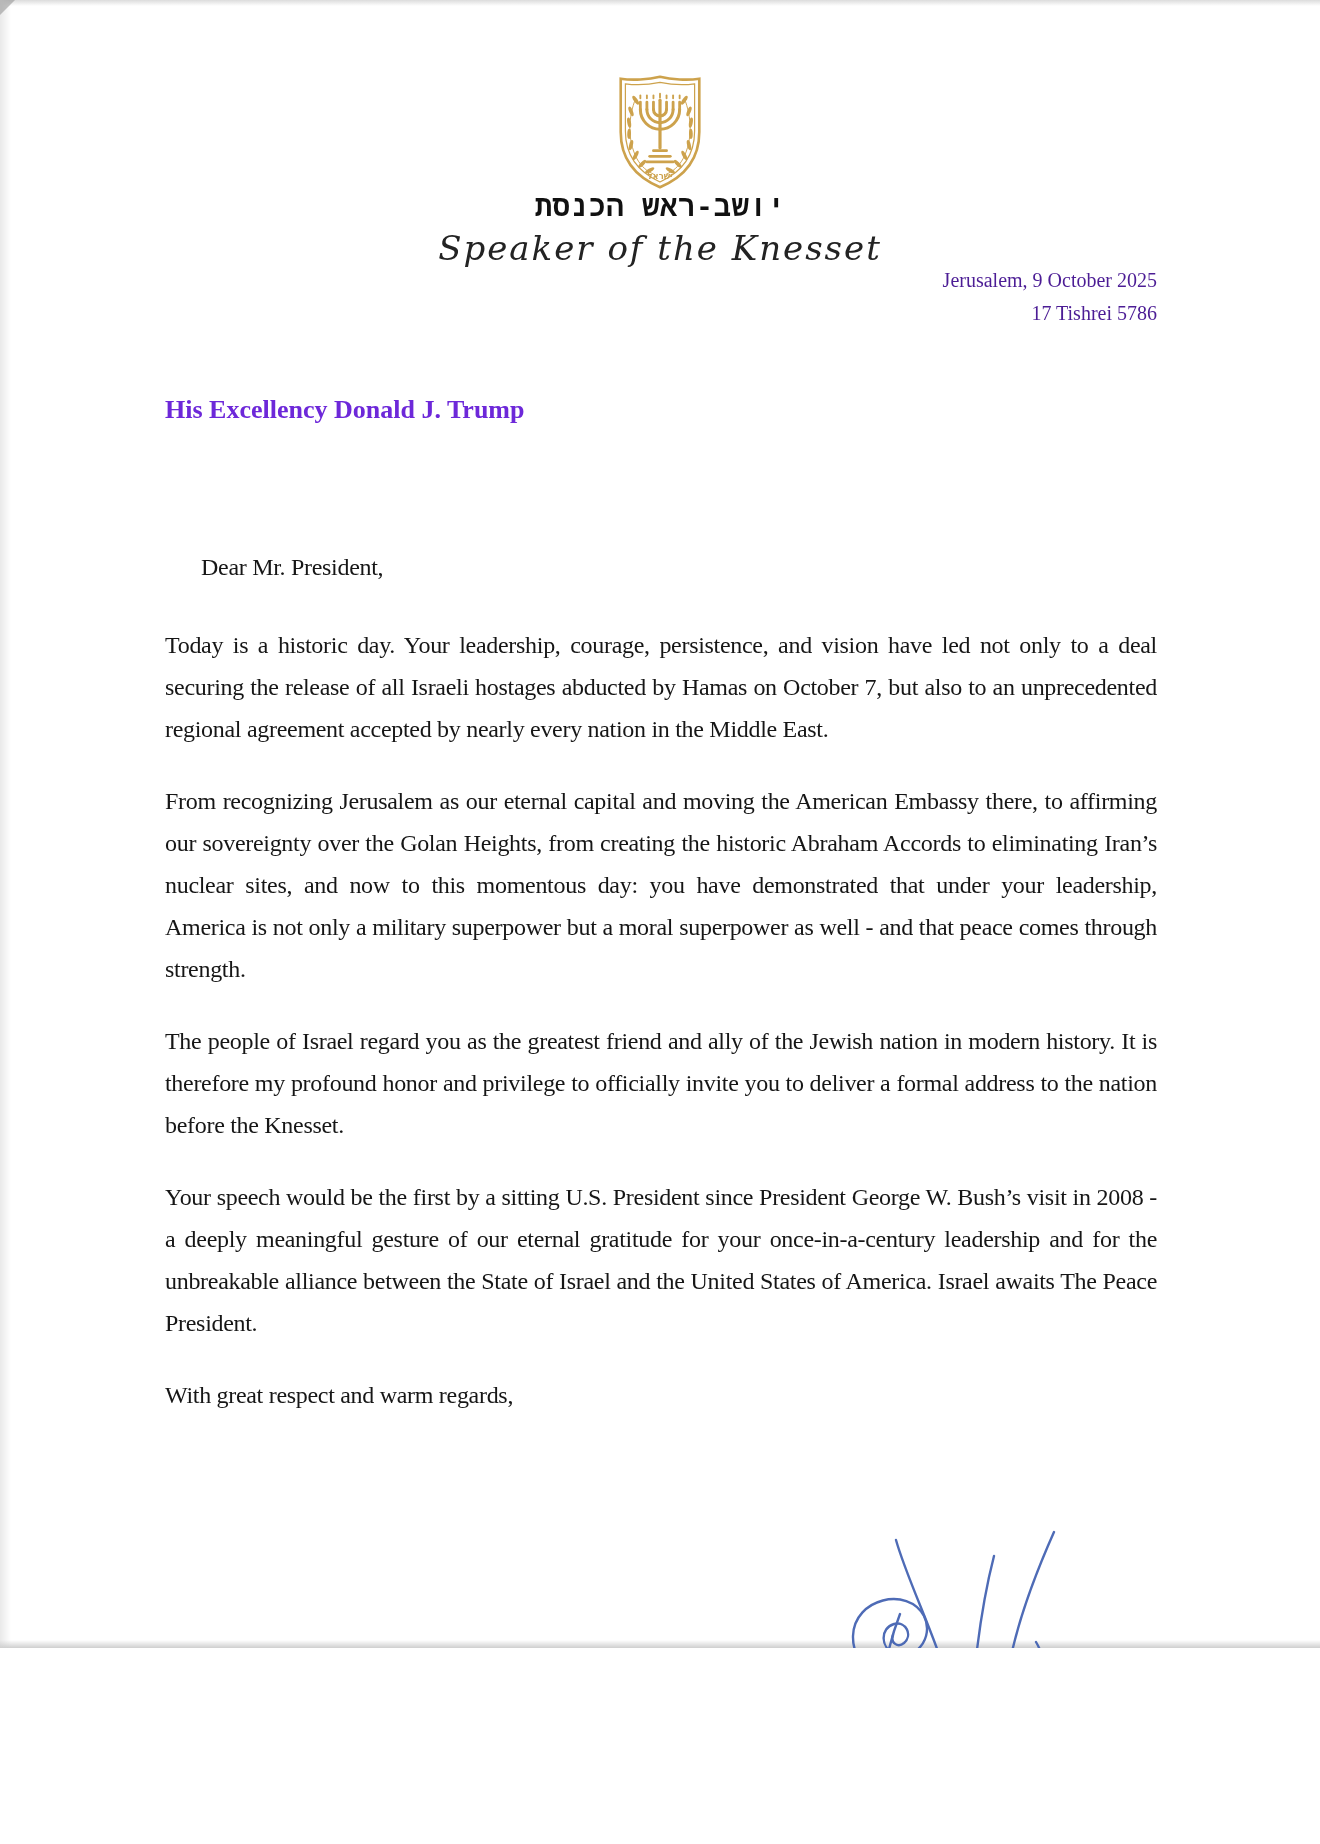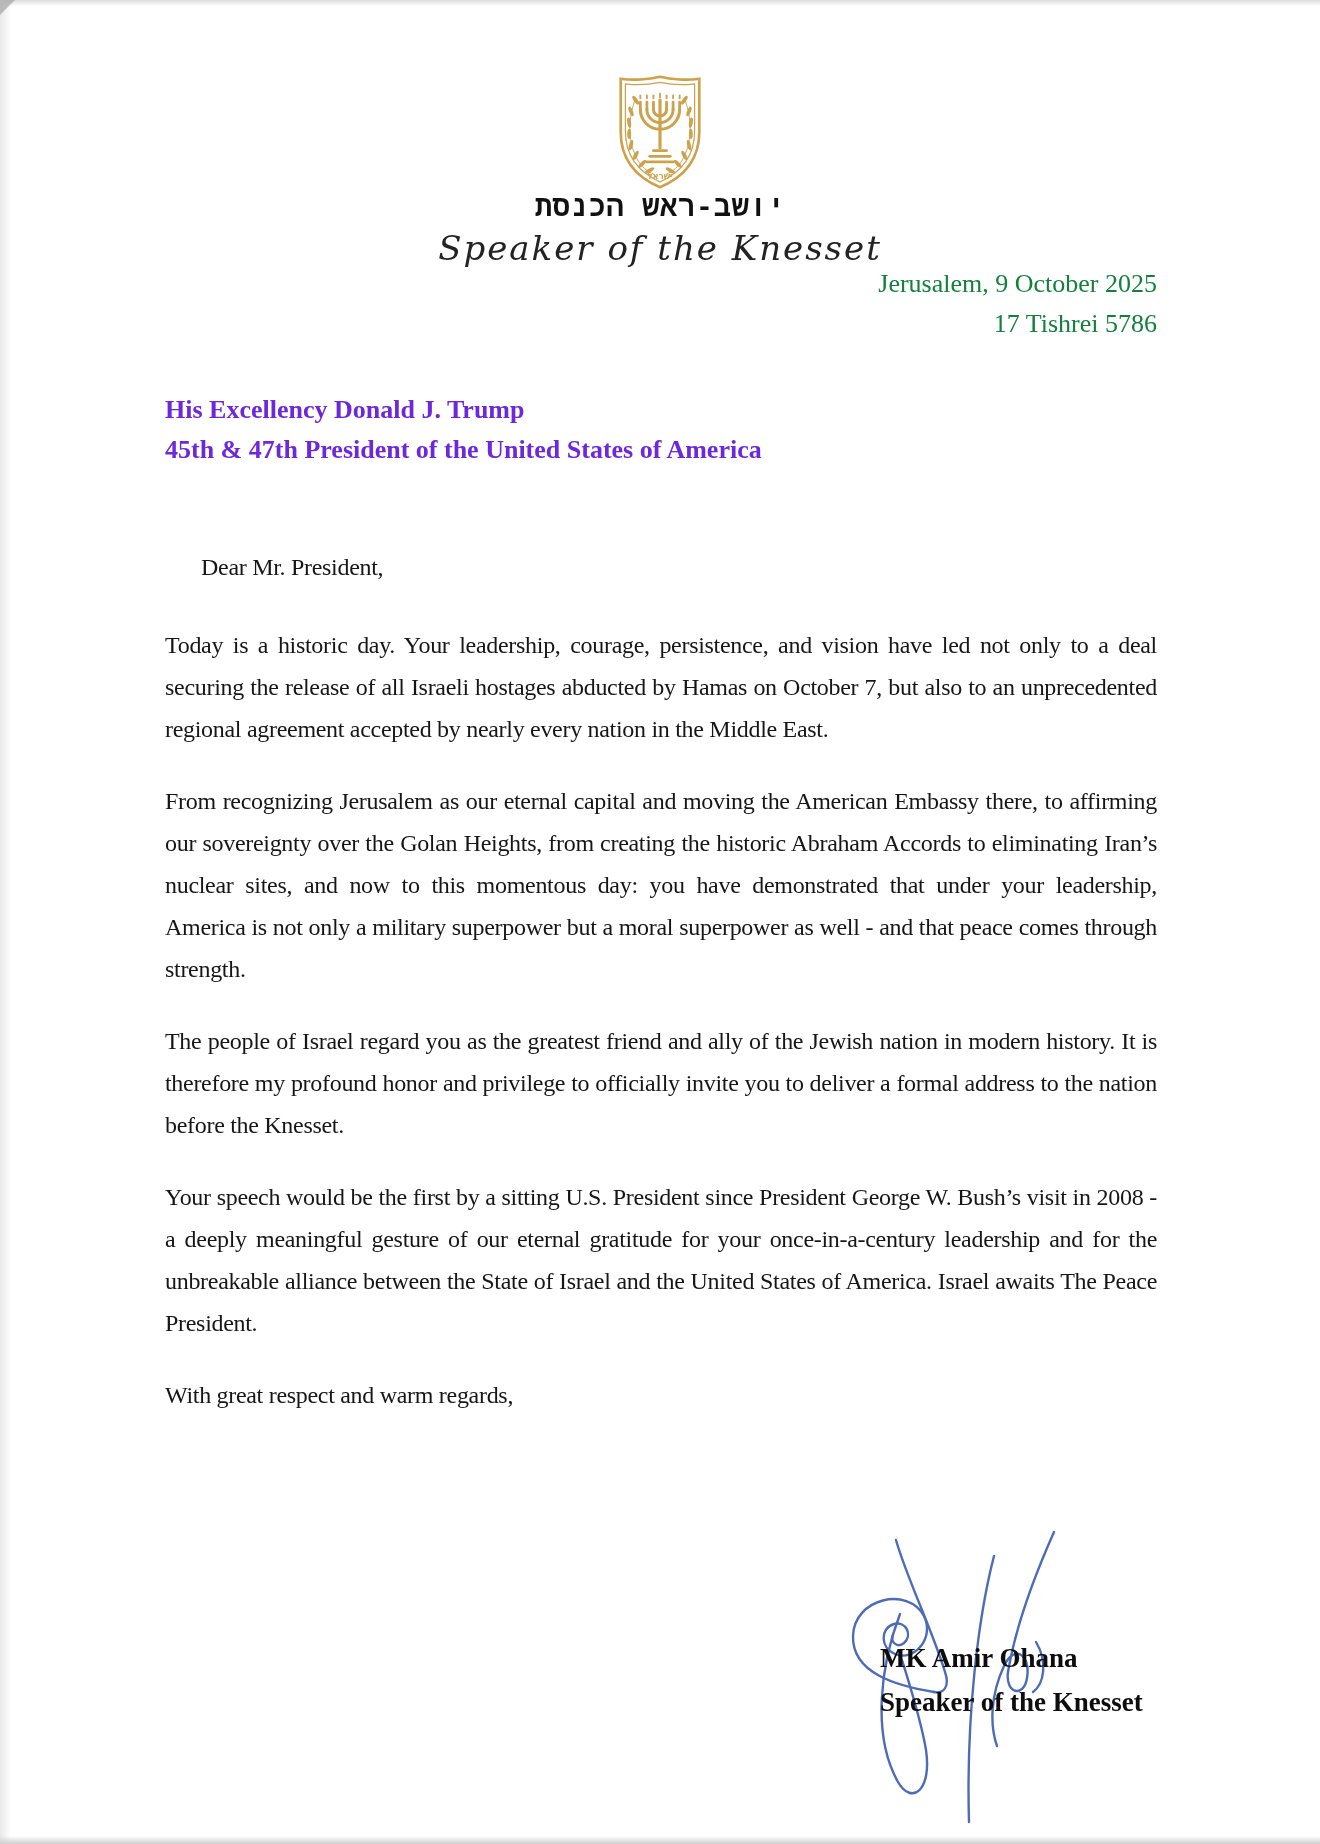--- a/index.html
+++ b/index.html
@@ -1,17 +1,17 @@
 <!DOCTYPE html>
 <html><head>
 <meta charset="utf-8">
 <style>
   html,body { margin:0; padding:0; background:#ffffff; }
   .page {
-    position:relative; width:1320px; height:1844px;
+    position:relative; width:1320px; height:1648px;
     background:#ffffff; overflow:hidden;
     font-family:"Liberation Serif", serif; color:#161616;
   }
   
   .scan-top    { position:absolute; top:0; left:0; width:100%; height:6px;
                  background:linear-gradient(#dcdcdc, rgba(255,255,255,0)); }
   .scan-left   { position:absolute; top:0; left:0; width:11px; height:100%;
                  background:linear-gradient(90deg,#e9e9e9, rgba(255,255,255,0)); }
   .scan-bottom { position:absolute; bottom:0; left:0; width:100%; height:8px;
                  background:linear-gradient(rgba(255,255,255,0), #cfcfcf); }
@@ -25,21 +25,21 @@
     font-family:Liberation Mono, monospace; font-weight:bold; font-size:29px;
     color:#111; letter-spacing:.5px;
   }
   .script-title {
     position:absolute; left:0; top:228px; width:100%; text-align:center;
     font-family:"DejaVu Serif", serif; font-style:italic; font-weight:400;
     font-size:34px; color:#232323; letter-spacing:2px;
   }
   
   .dateline { position:absolute; top:269px; right:163px; text-align:right;
-              font-size:26px; color:#15803d; }
+              font-size:20px; color:#4c1d95; }
   .dateline .line2 { margin-top:10px; }
   
   .recipient { position:absolute; left:165px; top:390px; font-weight:bold;
                font-size:26px; line-height:40px; color:#6d28d9; }
   .recipient .underline { text-decoration:underline; text-underline-offset:4px;
                           text-decoration-thickness:2px; }
   
   .letter-body { position:absolute; left:165px; top:546px; width:992px;
                  font-size:24px; line-height:42px; letter-spacing:-0.3px; }
   .letter-body p { margin:0 0 30px 0; text-align:justify; }
@@ -123,21 +123,20 @@
   <div class="hebrew-title" dir="rtl">יושב-ראש הכנסת</div>
   <div class="script-title">Speaker of the Knesset</div>
 
   <div class="dateline">
     <div class="line1">Jerusalem, 9 October 2025</div>
     <div class="line2">17 Tishrei 5786</div>
   </div>
 
   <div class="recipient">
     <div>His Excellency Donald J. Trump</div>
-    <div>45th &amp; 47th President of the United States of America</div>
   </div>
 
   <div class="letter-body">
     <p class="salutation">Dear Mr. President,</p>
     <p>Today is a historic day. Your leadership, courage, persistence, and vision have led not only to a deal securing the release of all Israeli hostages abducted by Hamas on October 7, but also to an unprecedented regional agreement accepted by nearly every nation in the Middle East.</p>
     <p>From recognizing Jerusalem as our eternal capital and moving the American Embassy there, to affirming our sovereignty over the Golan Heights, from creating the historic Abraham Accords to eliminating Iran’s nuclear sites, and now to this momentous day: you have demonstrated that under your leadership, America is not only a military superpower but a moral superpower as well - and that peace comes through strength.</p>
     <p>The people of Israel regard you as the greatest friend and ally of the Jewish nation in modern history. It is therefore my profound honor and privilege to officially invite you to deliver a formal address to the nation before the Knesset.</p>
     <p>Your speech would be the first by a sitting U.S. President since President George W. Bush’s visit in 2008 - a deeply meaningful gesture of our eternal gratitude for your once-in-a-century leadership and for the unbreakable alliance between the State of Israel and the United States of America. Israel awaits The Peace President.</p>
     <p class="valediction">With great respect and warm regards,</p>
   </div>

